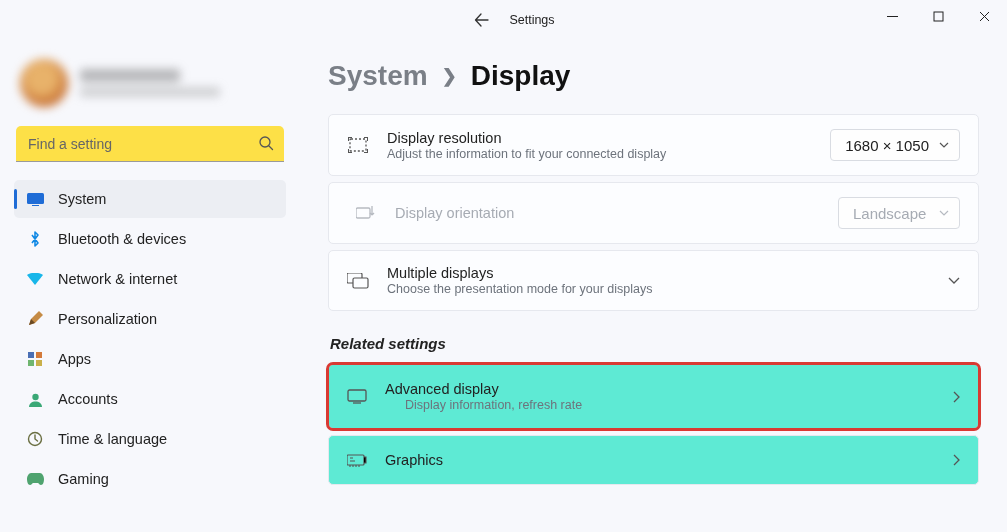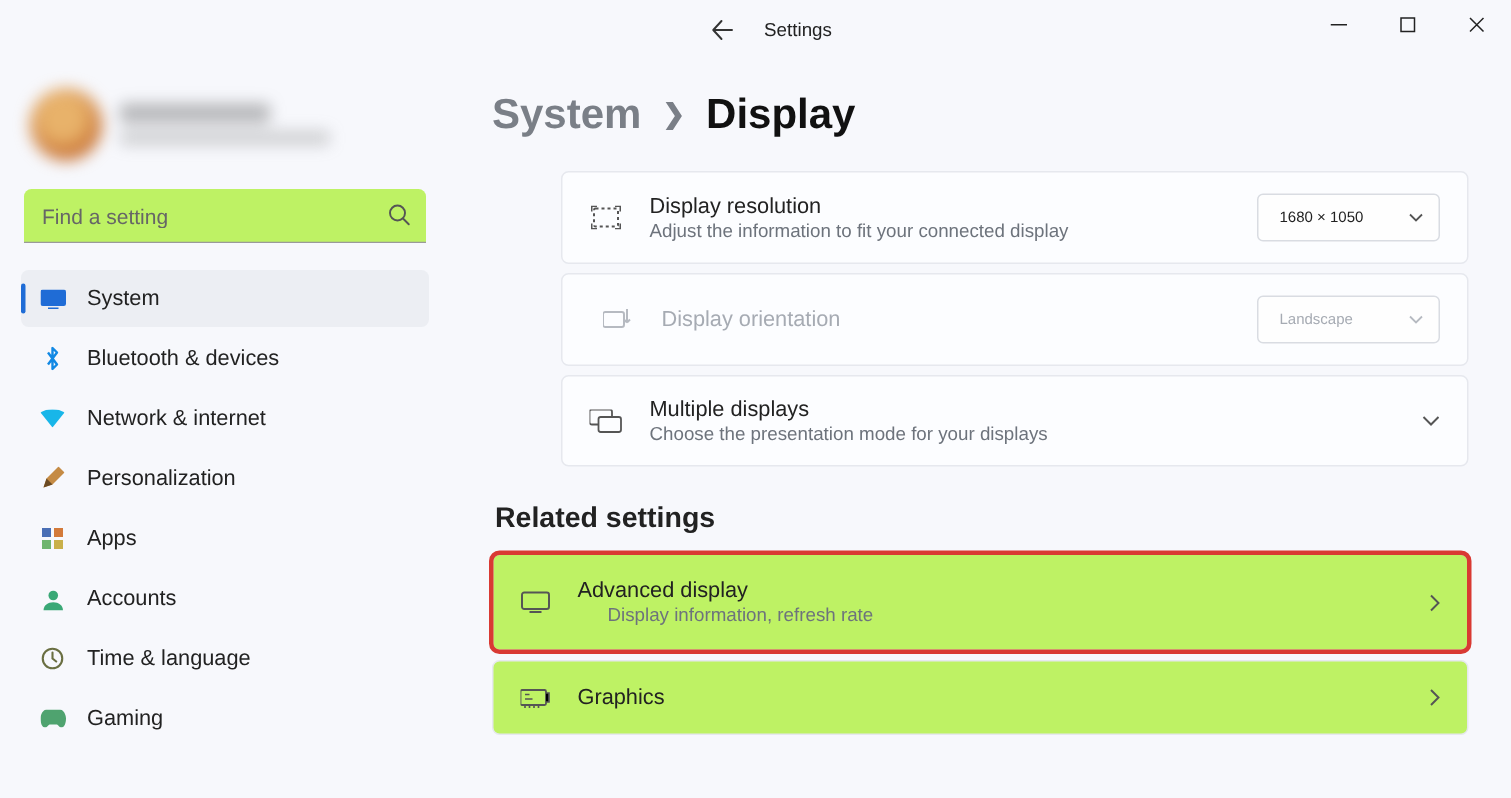--- a/index.html
+++ b/index.html
@@ -13,53 +13,53 @@
 
   .layout { display:flex; height: calc(532px - 40px); }
 
   .sidebar { width: 300px; padding: 10px 14px 0 14px; }
   .profile { display:flex; align-items:center; gap:12px; margin: 8px 6px 18px 6px; height:50px; filter: blur(5px); }
   .avatar { width:48px; height:48px; border-radius:50%; background: radial-gradient(circle at 45% 40%, #e8b26a 35%, #c46b2e 70%); }
   .prof-text .l1 { width:100px; height:13px; background:#555; border-radius:3px; margin-bottom:5px; opacity:.4;}
   .prof-text .l2 { width:140px; height:10px; background:#777; border-radius:3px; opacity:.3;}
 
   .search { position:relative; margin: 0 2px 18px 2px; }
-  .search input { width:100%; height:36px; border:none; border-bottom:1.5px solid #9a9a9a; background:#bef264; border-radius:5px 5px 0 0; padding:0 36px 0 12px; font-size:14px; color:#555; }
+  .search input { width:100%; height:36px; border:none; border-bottom:1.5px solid #9a9a9a; background:#fde047; border-radius:5px 5px 0 0; padding:0 36px 0 12px; font-size:14px; color:#555; }
   .search input::placeholder { color:#666; }
   .search .sicon { position:absolute; right:10px; top:9px; color:#555; }
 
   .nav { display:flex; flex-direction:column; gap:2px; }
   .nav-item { display:flex; align-items:center; gap:14px; height:38px; padding:0 12px 0 12px; border-radius:5px; font-size:14.5px; color:#222; position:relative; }
   .nav-item.selected { background:#eceef3; }
   .nav-item.selected::before { content:""; position:absolute; left:0; top:9px; bottom:9px; width:3px; border-radius:2px; background:#1f6cd6; }
   .nav-icon { width:18px; display:flex; justify-content:center; }
 
   .main { flex:1; padding: 20px 28px 0 28px; overflow:auto; }
   .crumb { display:flex; align-items:center; gap:14px; font-size:28px; font-weight:600; margin-bottom:22px; }
   .crumb .sys { color:#7a7f87; font-weight:600; }
   .crumb .chev { color:#7a7f87; font-size:18px; }
   .crumb .disp { color:#111; }
 
-  .card { background:#fcfdff; border:1px solid #e6e8ee; border-radius:5px; margin-bottom:6px; display:flex; align-items:center; padding:14px 18px; gap:18px;margin-left:46px; }
+  .card { background:#fcfdff; border:1px solid #e6e8ee; border-radius:5px; margin-bottom:6px; display:flex; align-items:center; padding:14px 18px; gap:18px; }
   .card.disabled { color:#a6abb3;padding-left:26px; }
   .card .cicon { width:22px; display:flex; justify-content:center; align-items:center; color:#444; }
   .card.disabled .cicon { color:#b6bac1; }
   .card .ctext { flex:1; }
   .card .ctitle { font-size:14.5px; color:#222; }
   .card.disabled .ctitle { color:#a6abb3; }
   .card .cdesc { font-size:12.5px; color:#6d737c; margin-top:1px; }
-  .pill { border:1px solid #d9dce2; background:#fefefe; border-radius:4px; height:32px; padding:0 30px 0 14px; display:flex; align-items:center; font-size:10px; color:#222; position:relative; min-width:122px; }
+  .pill { border:1px solid #d9dce2; background:#fefefe; border-radius:4px; height:32px; padding:0 30px 0 14px; display:flex; align-items:center; font-size:15px; color:#222; position:relative; min-width:122px; }
   .pill.disabled { color:#a6abb3; }
   .pill .dd { position:absolute; right:10px; }
   .expand { color:#555; }
 
-  .section-head { font-size:19px; font-weight:600; color:#222; margin:24px 0 12px 2px; }
+  .section-head { font-size:15px; font-weight:600; color:#222; margin:24px 0 12px 2px;font-style:italic; }
   .highlight { outline:3px solid #d93a33; outline-offset:-1px; }
 
-  .link-card { background:#bef264; border:1px solid #e6e8ee; border-radius:5px; margin-bottom:6px; display:flex; align-items:center; padding:16px 18px; gap:18px; }
+  .link-card { background:#5eead4; border:1px solid #e6e8ee; border-radius:5px; margin-bottom:6px; display:flex; align-items:center; padding:16px 18px; gap:18px; }
   .link-card .ctitle { font-size:14.5px; color:#222; }
   .link-card .cdesc { font-size:12.5px; color:#6d737c; margin-top:1px;margin-left:20px; }
   .link-card .arrow { color:#555; }
 
   svg { display:block; }
 </style>
 </head>
 <body>
 
 <div class="titlebar">

